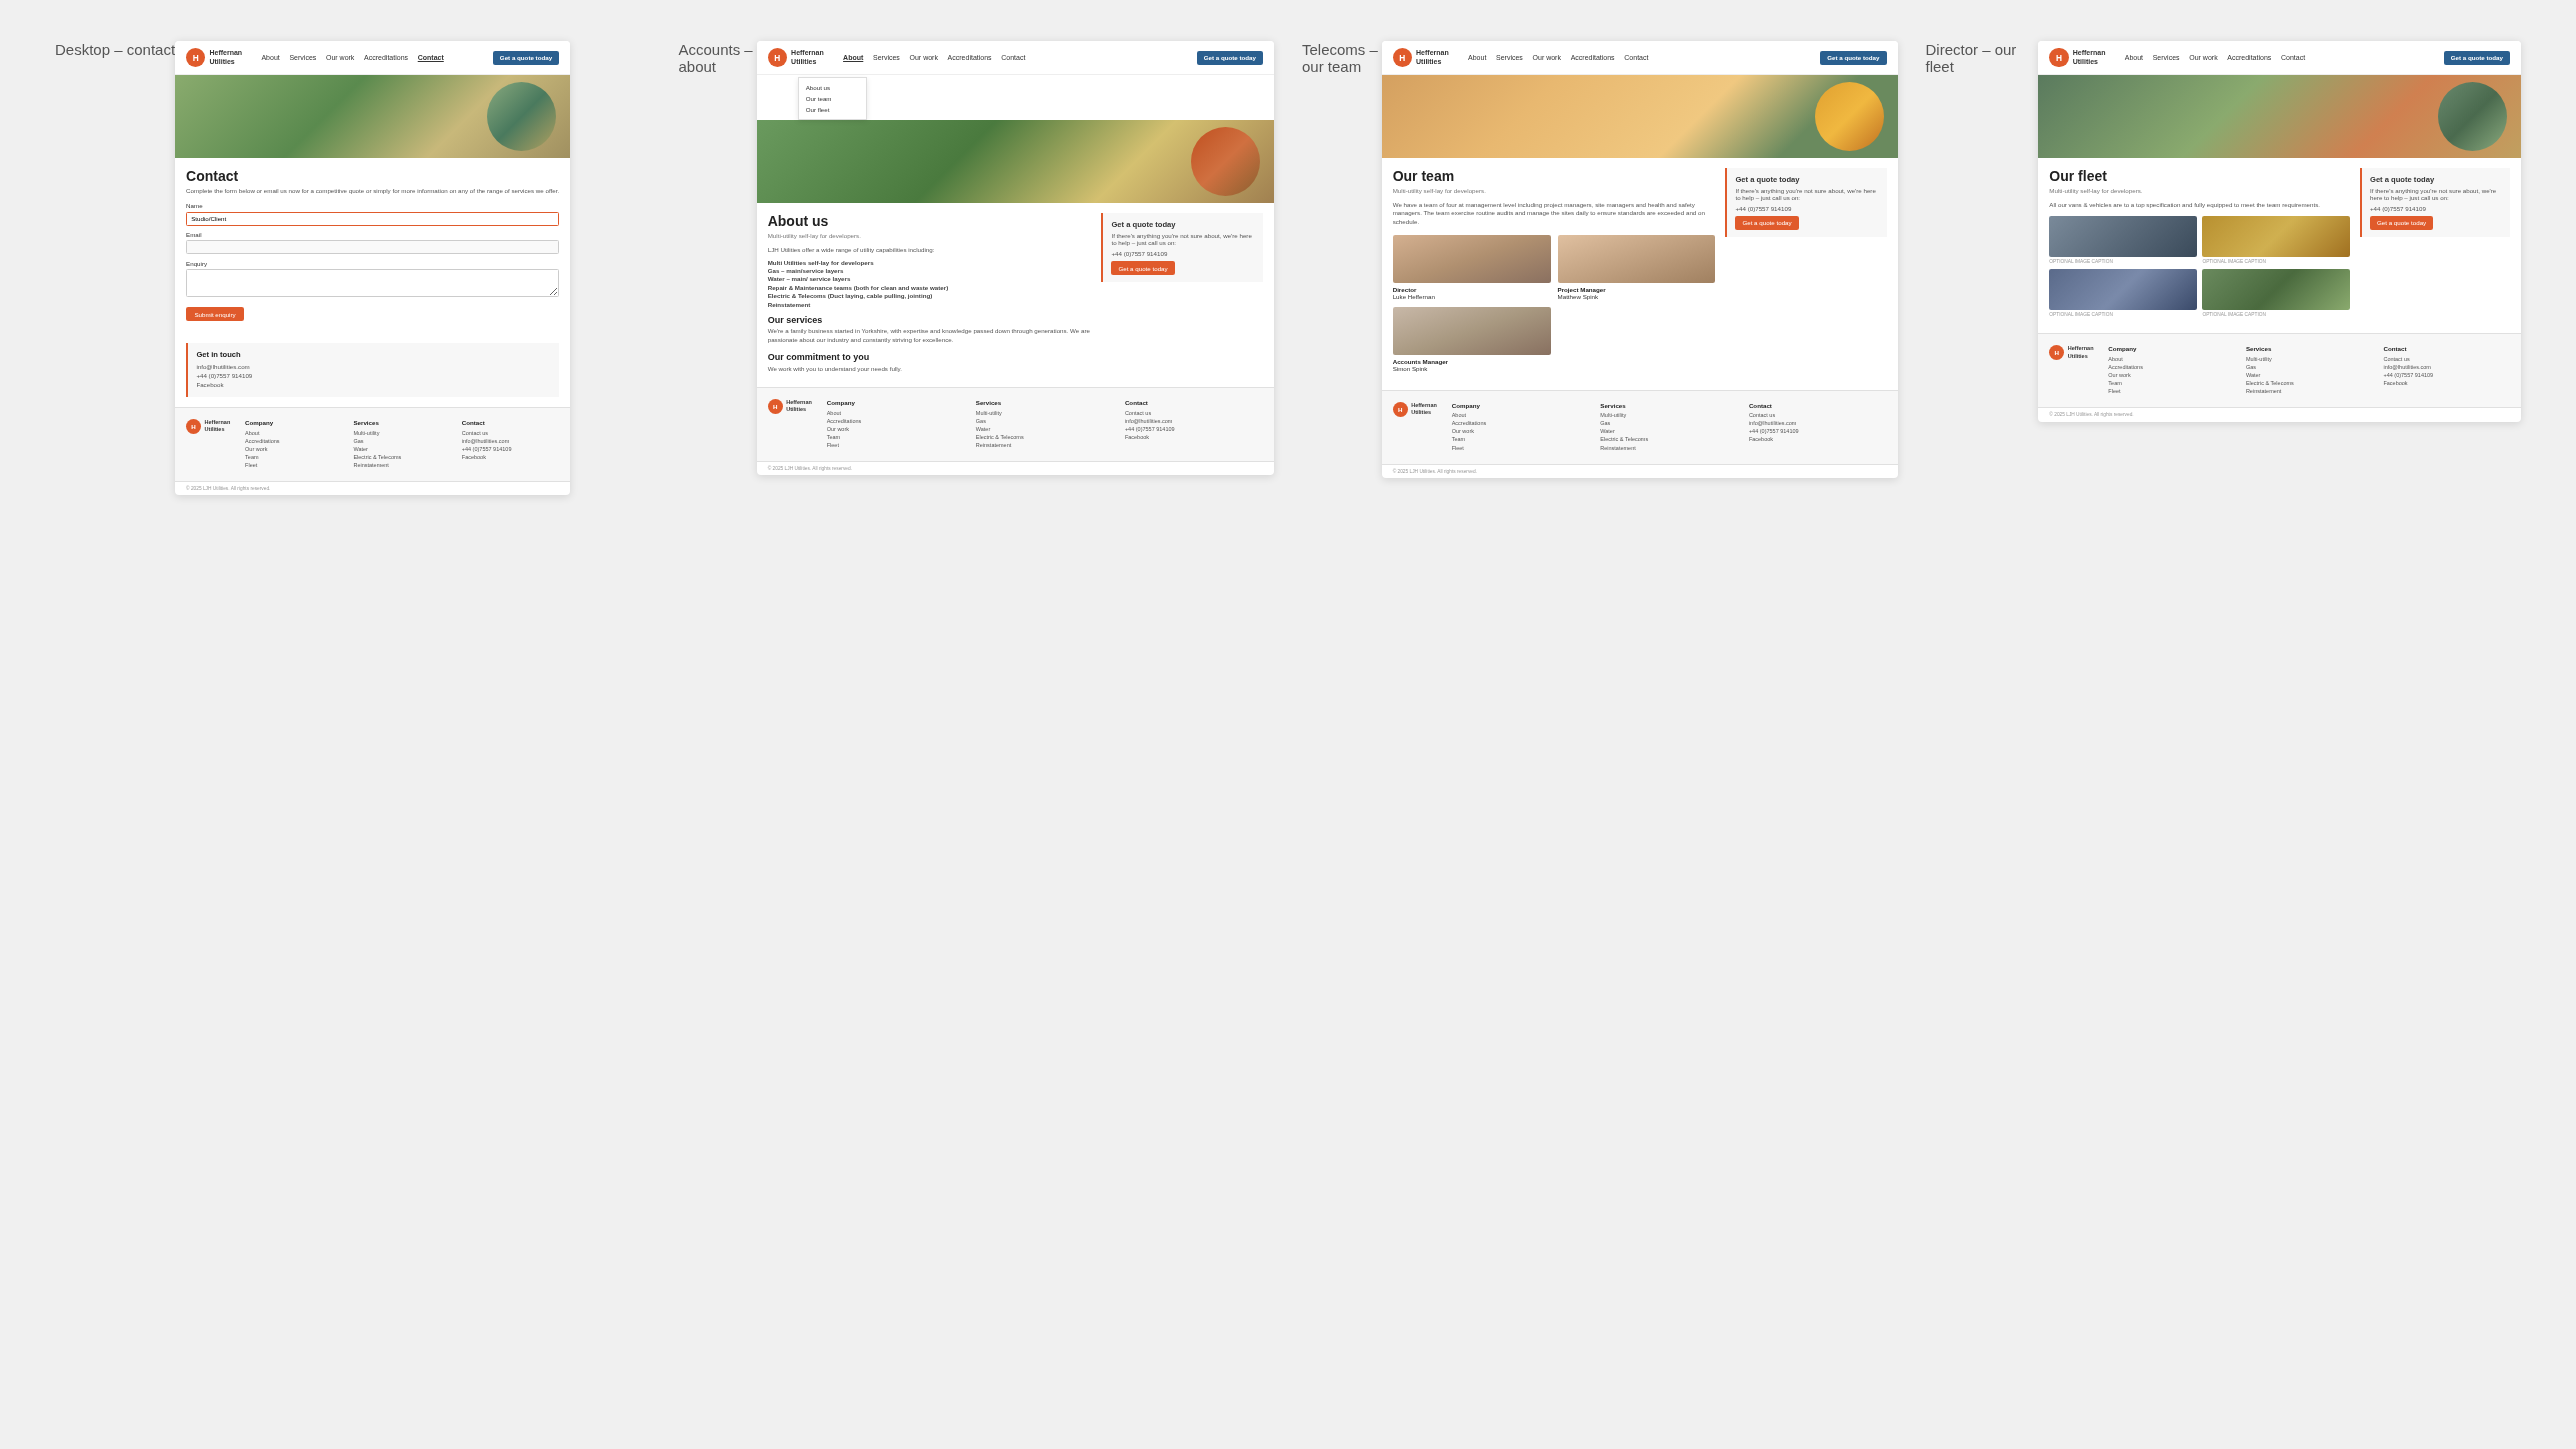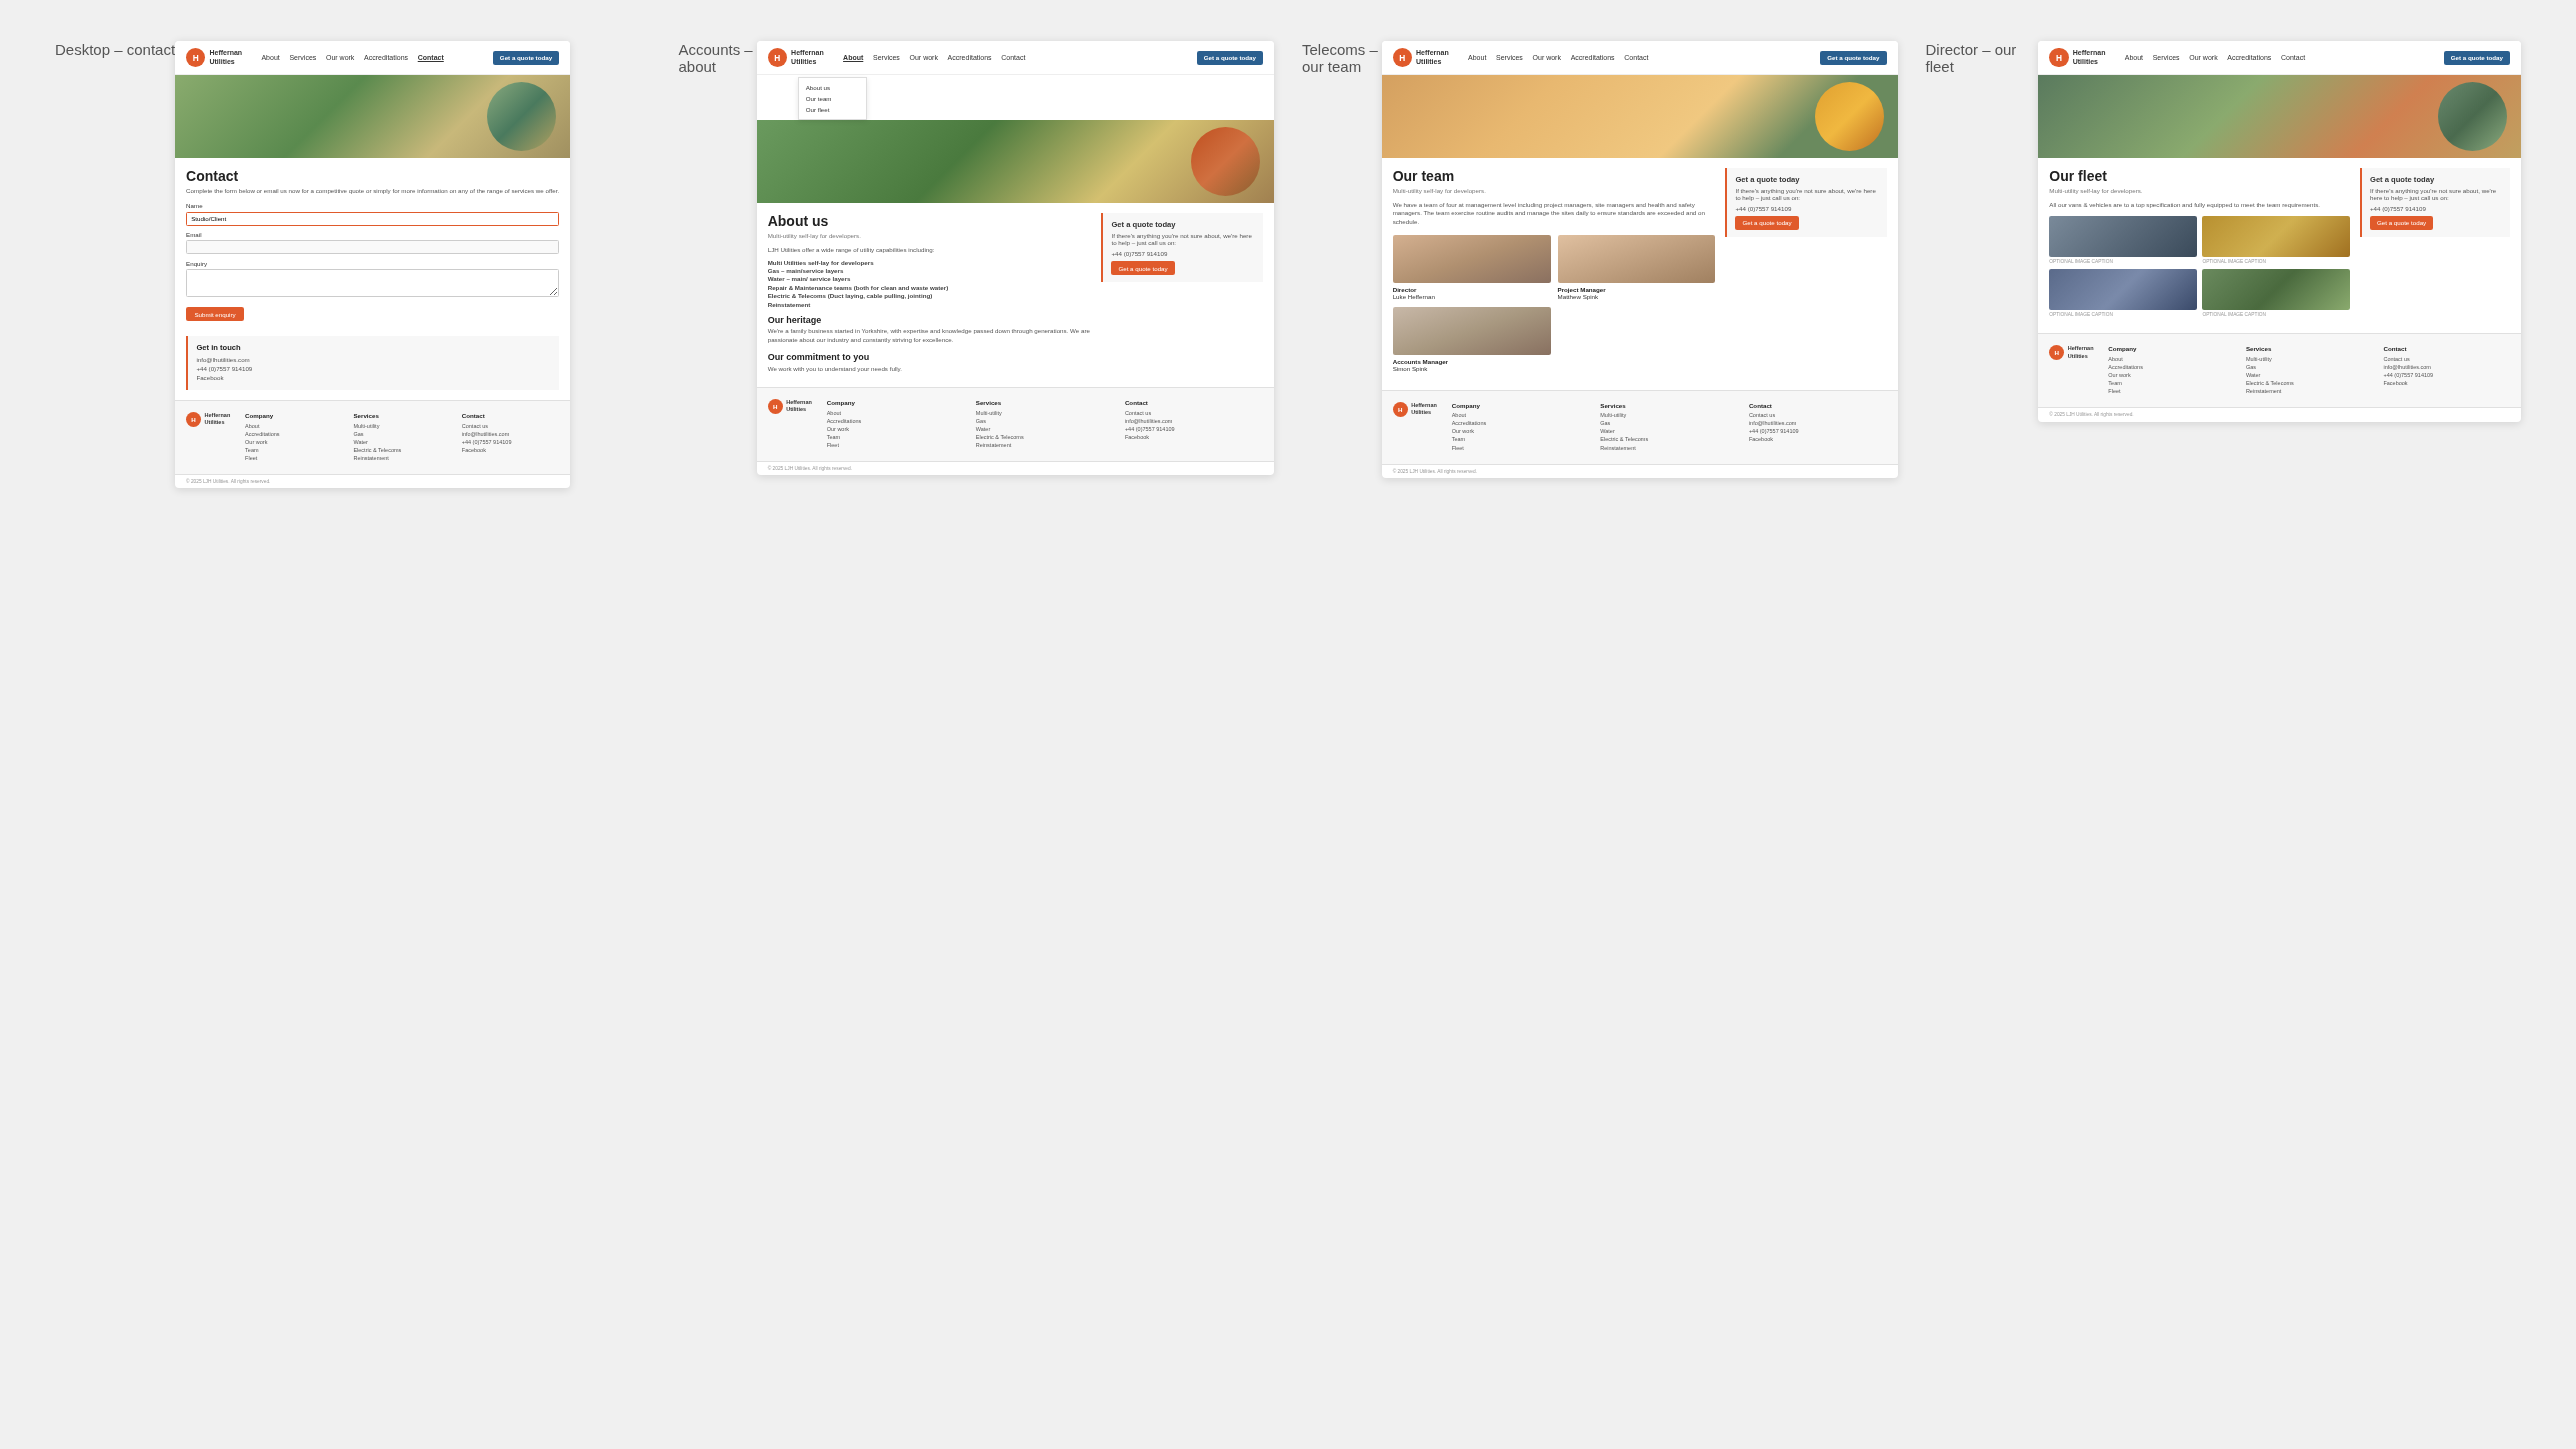--- a/index.html
+++ b/index.html
@@ -224,21 +224,21 @@
       font-size: 6.2px;
       border-radius: 2.1px;
       cursor: pointer;
       margin-top: 2.8px;
     }
 
     
     .get-in-touch {
       background: #f7f7f7;
       padding: 7px 8.3px;
-      margin-top: 15px;
+      margin-top: 22px;
       border-left: 2.1px solid #e05a2b;
     }
     .get-in-touch-title {
       font-size: 7.6px;
       font-weight: bold;
       color: #222;
       margin-bottom: 4.1px;
     }
     .git-item {
       font-size: 6.2px;
@@ -531,21 +531,21 @@
             <div class="page-subtitle">Multi-utility self-lay for developers.</div>
             <div class="section-para">LJH Utilities offer a wide range of utility capabilities including:</div>
             <div class="about-services-list">
               <p><strong>Multi Utilities self-lay for developers</strong></p>
               <p><strong>Gas – main/service layers</strong></p>
               <p><strong>Water – main/ service layers</strong></p>
               <p><strong>Repair &amp; Maintenance teams (both for clean and waste water)</strong></p>
               <p><strong>Electric &amp; Telecoms (Duct laying, cable pulling, jointing)</strong></p>
               <p><strong>Reinstatement</strong></p>
             </div>
-            <div class="section-heading">Our heritage</div>
+            <div class="section-heading">Our services</div>
             <div class="section-para">We're a family business started in Yorkshire, with expertise and knowledge passed down through generations. We are passionate about our industry and constantly striving for excellence.</div>
             <div class="section-heading">Our commitment to you</div>
             <div class="section-para">We work with you to understand your needs fully.</div>
           </div>
           <div style="flex: 1 1 0%;">
             <div class="quote-box"><div class="quote-box-title">Get a quote today</div><div class="quote-box-text">If there's anything you're not sure about, we're here to help – just call us on:</div><div class="quote-box-phone">+44 (0)7557 914109</div><button class="quote-btn">Get a quote today</button></div>
           </div>
         </div>
         <div>
           <div class="footer">

